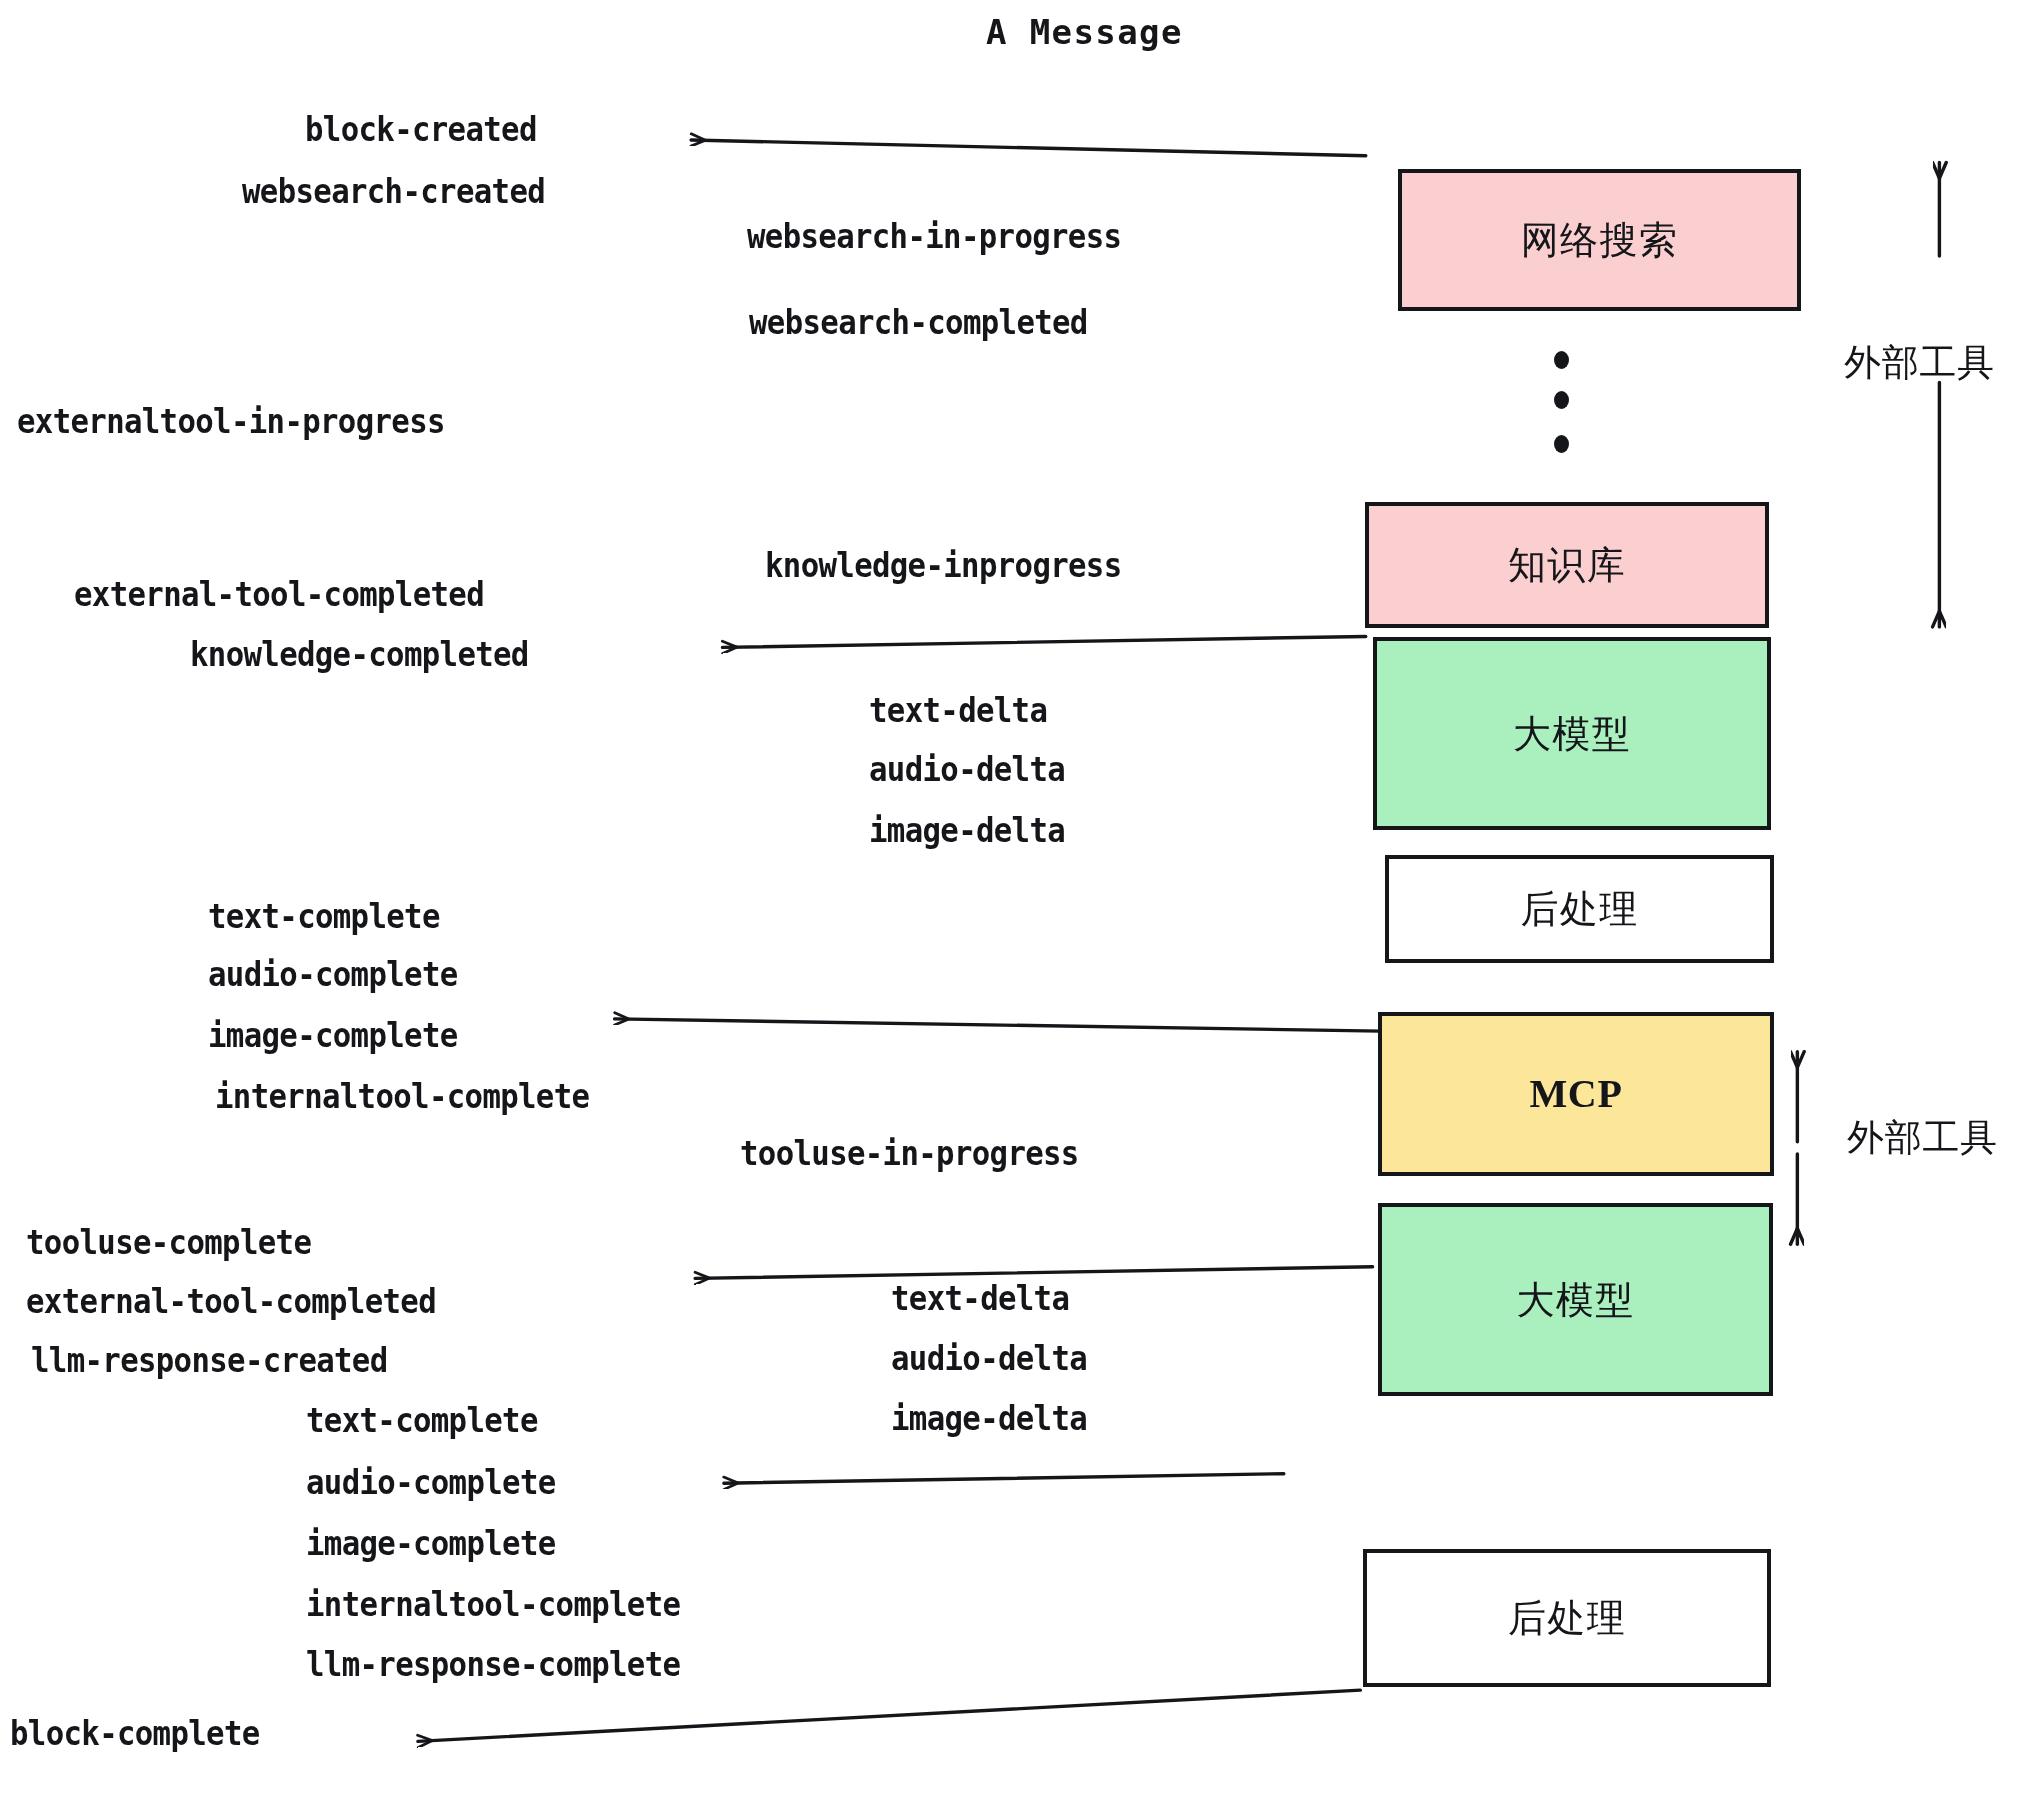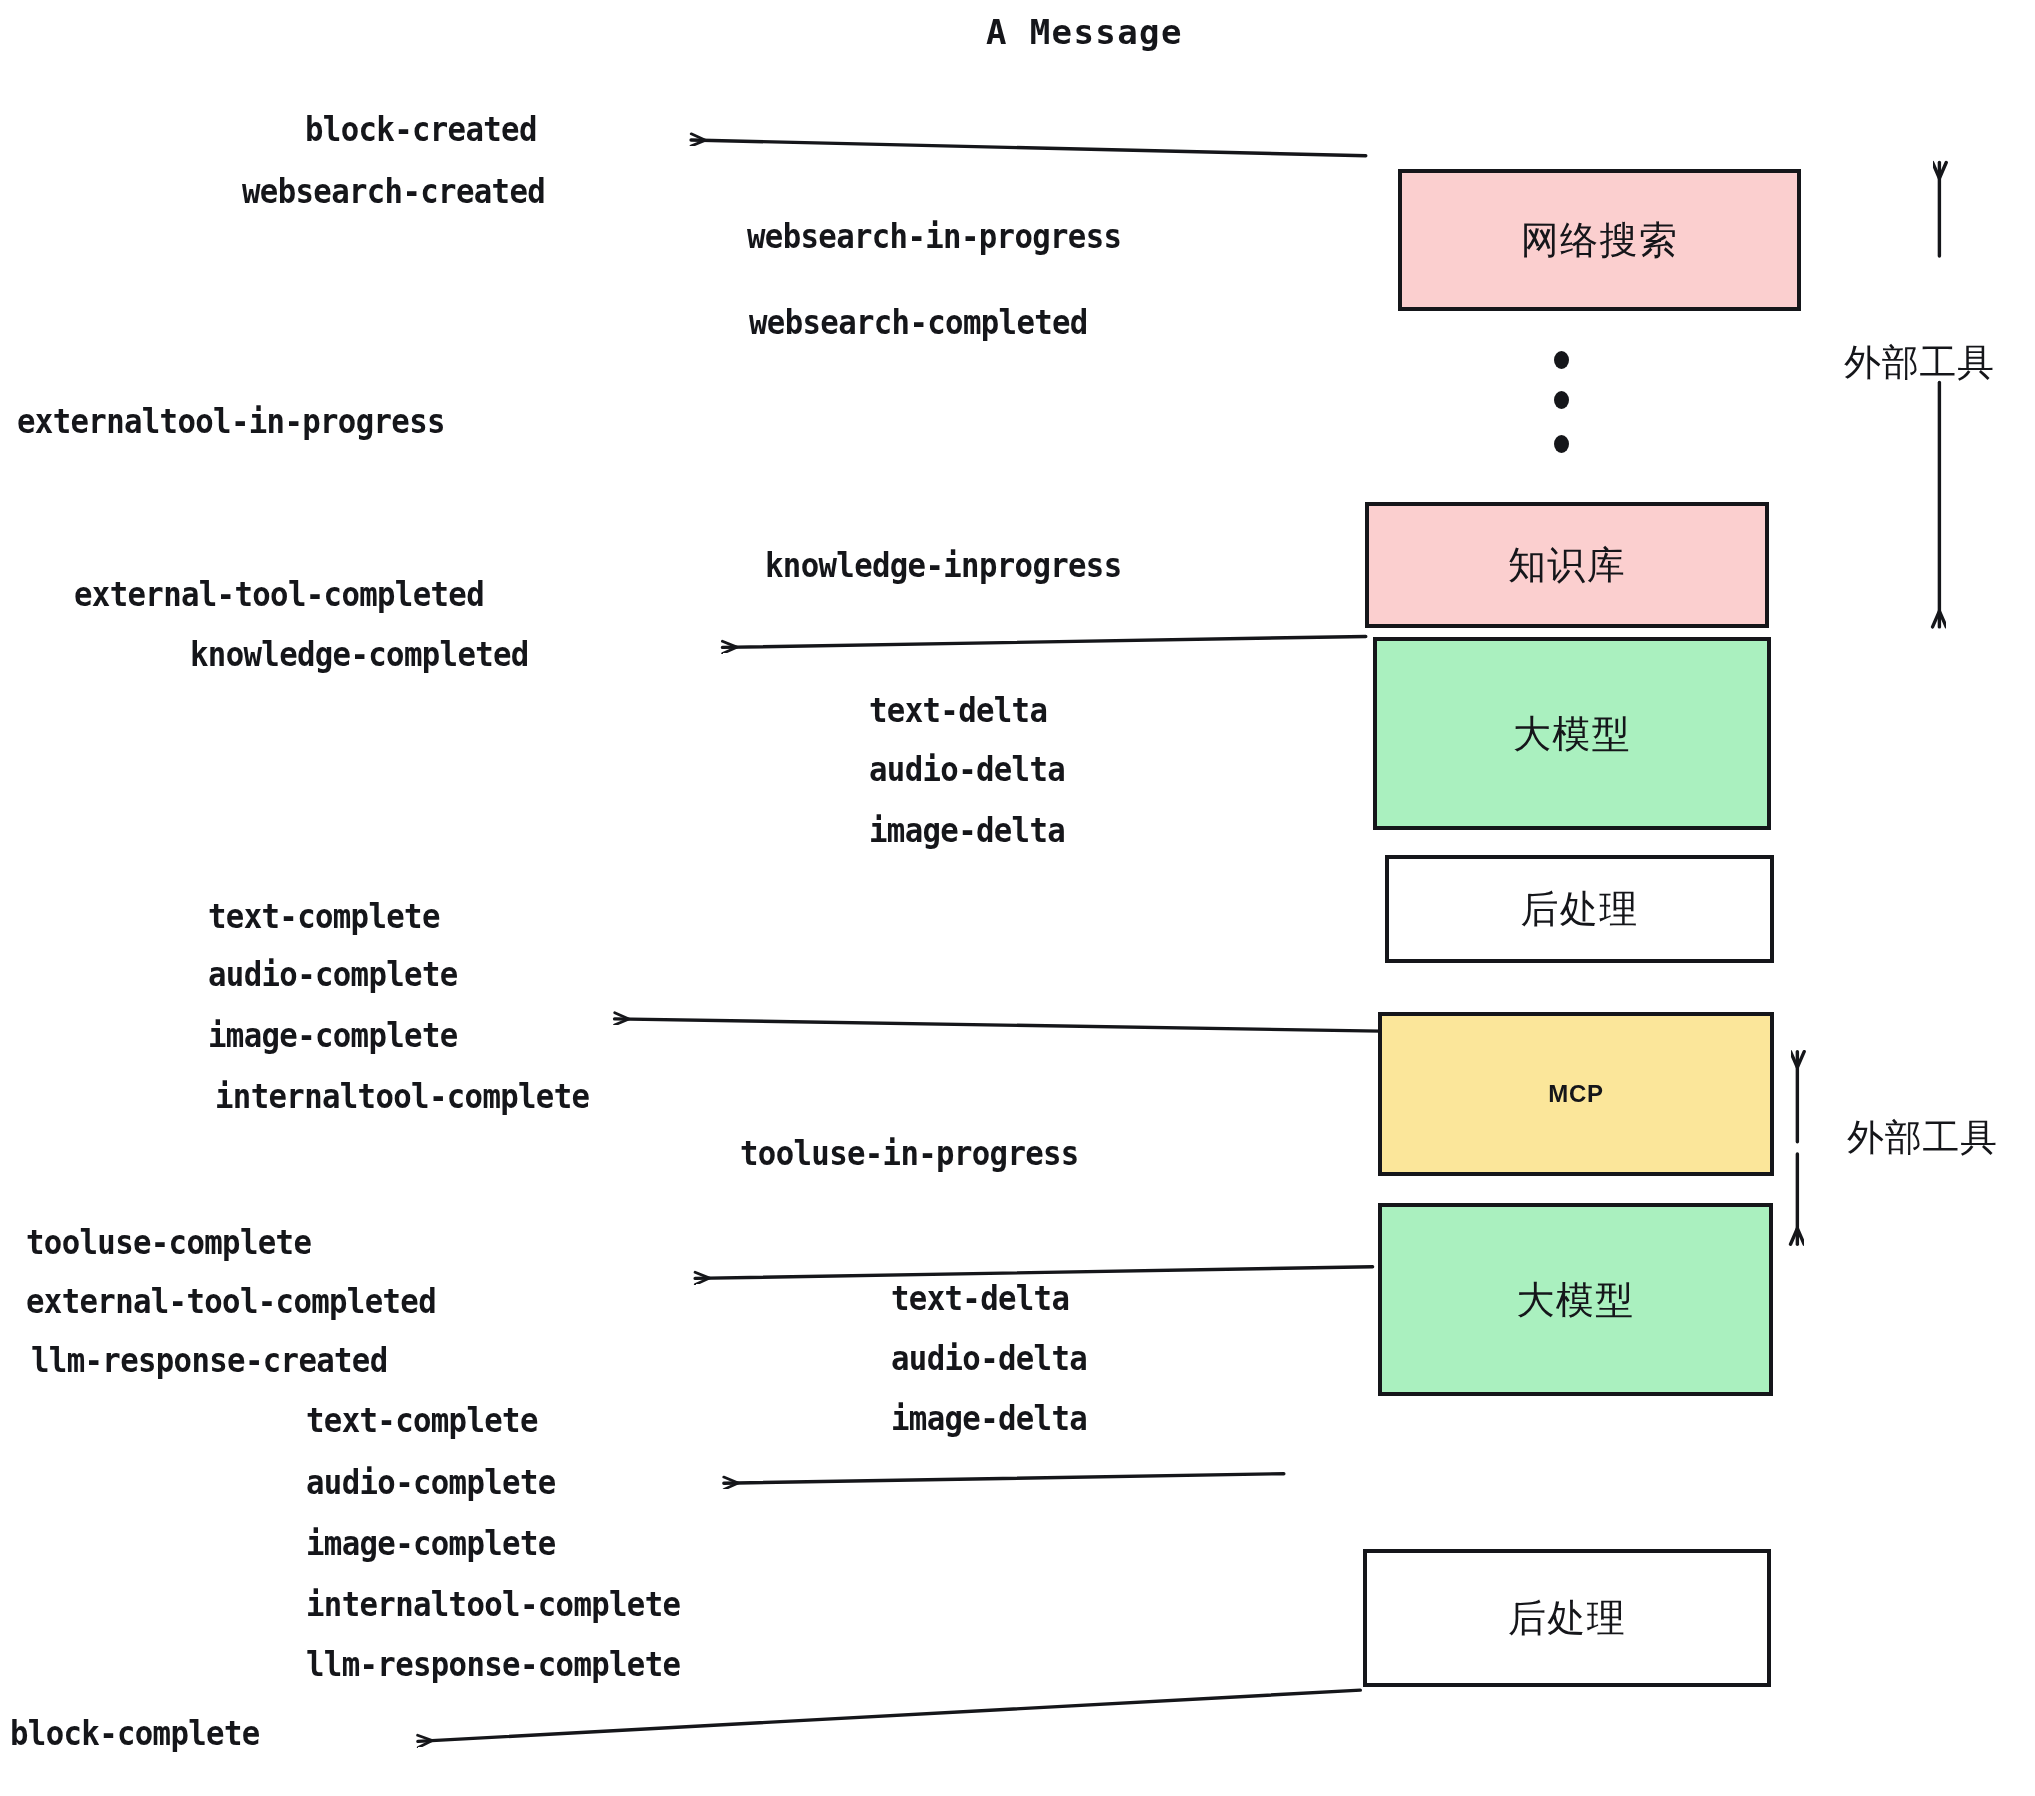--- a/index.html
+++ b/index.html
@@ -53,22 +53,22 @@
   }
   .node span {
     font-family: "DejaVu Sans", "Liberation Sans", sans-serif;
     font-size: 38px;
     font-weight: 500;
     color: #15161a;
     letter-spacing: 1.4px;
     line-height: 1;
   }
   .node.latin span {
-    font-family: Liberation Sans, sans-serif;
-    font-size: 24px;
+    font-family: Liberation Serif, serif;
+    font-size: 40px;
     font-weight: 700;
     letter-spacing: 0.7px;
   }
   .grouplabel {
     position: absolute;
     font-family: Liberation Mono, monospace;
     font-size: 37px;
     font-weight: 500;
     color: #15161a;
     white-space: nowrap;

